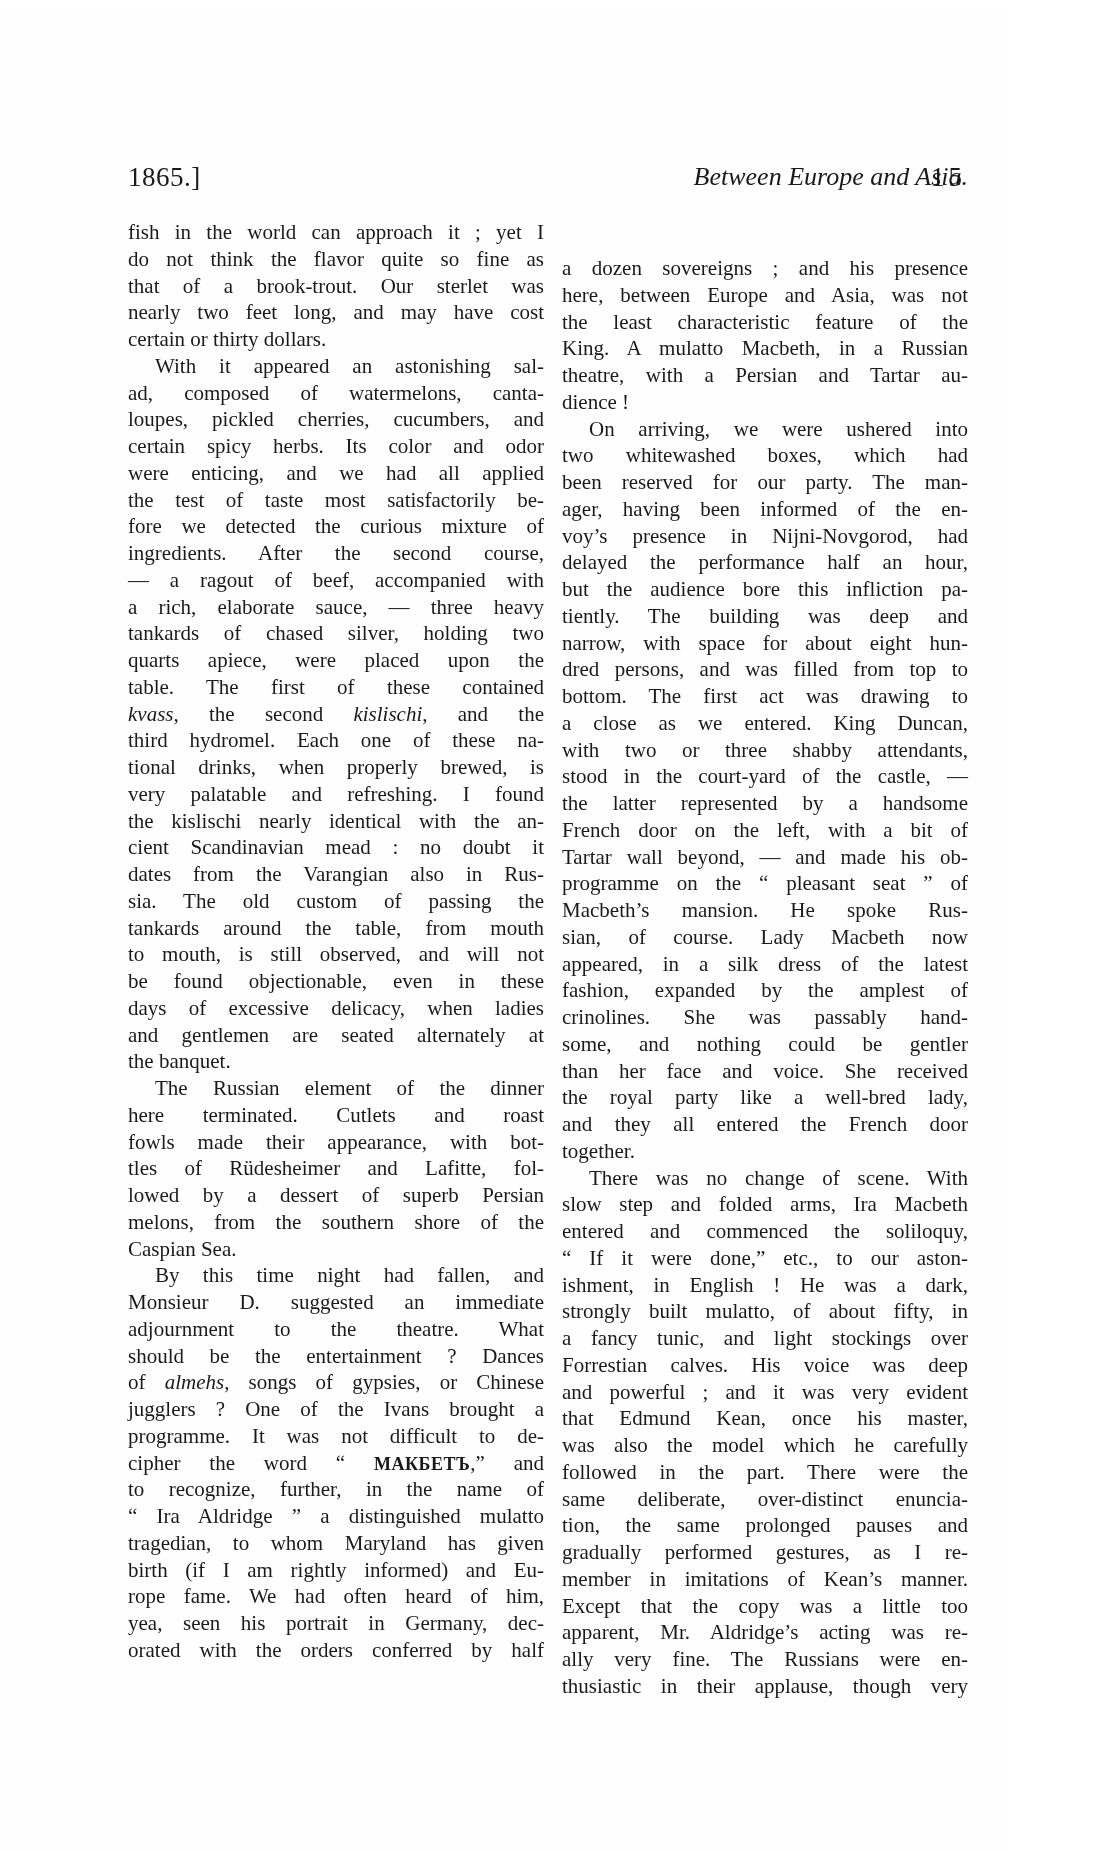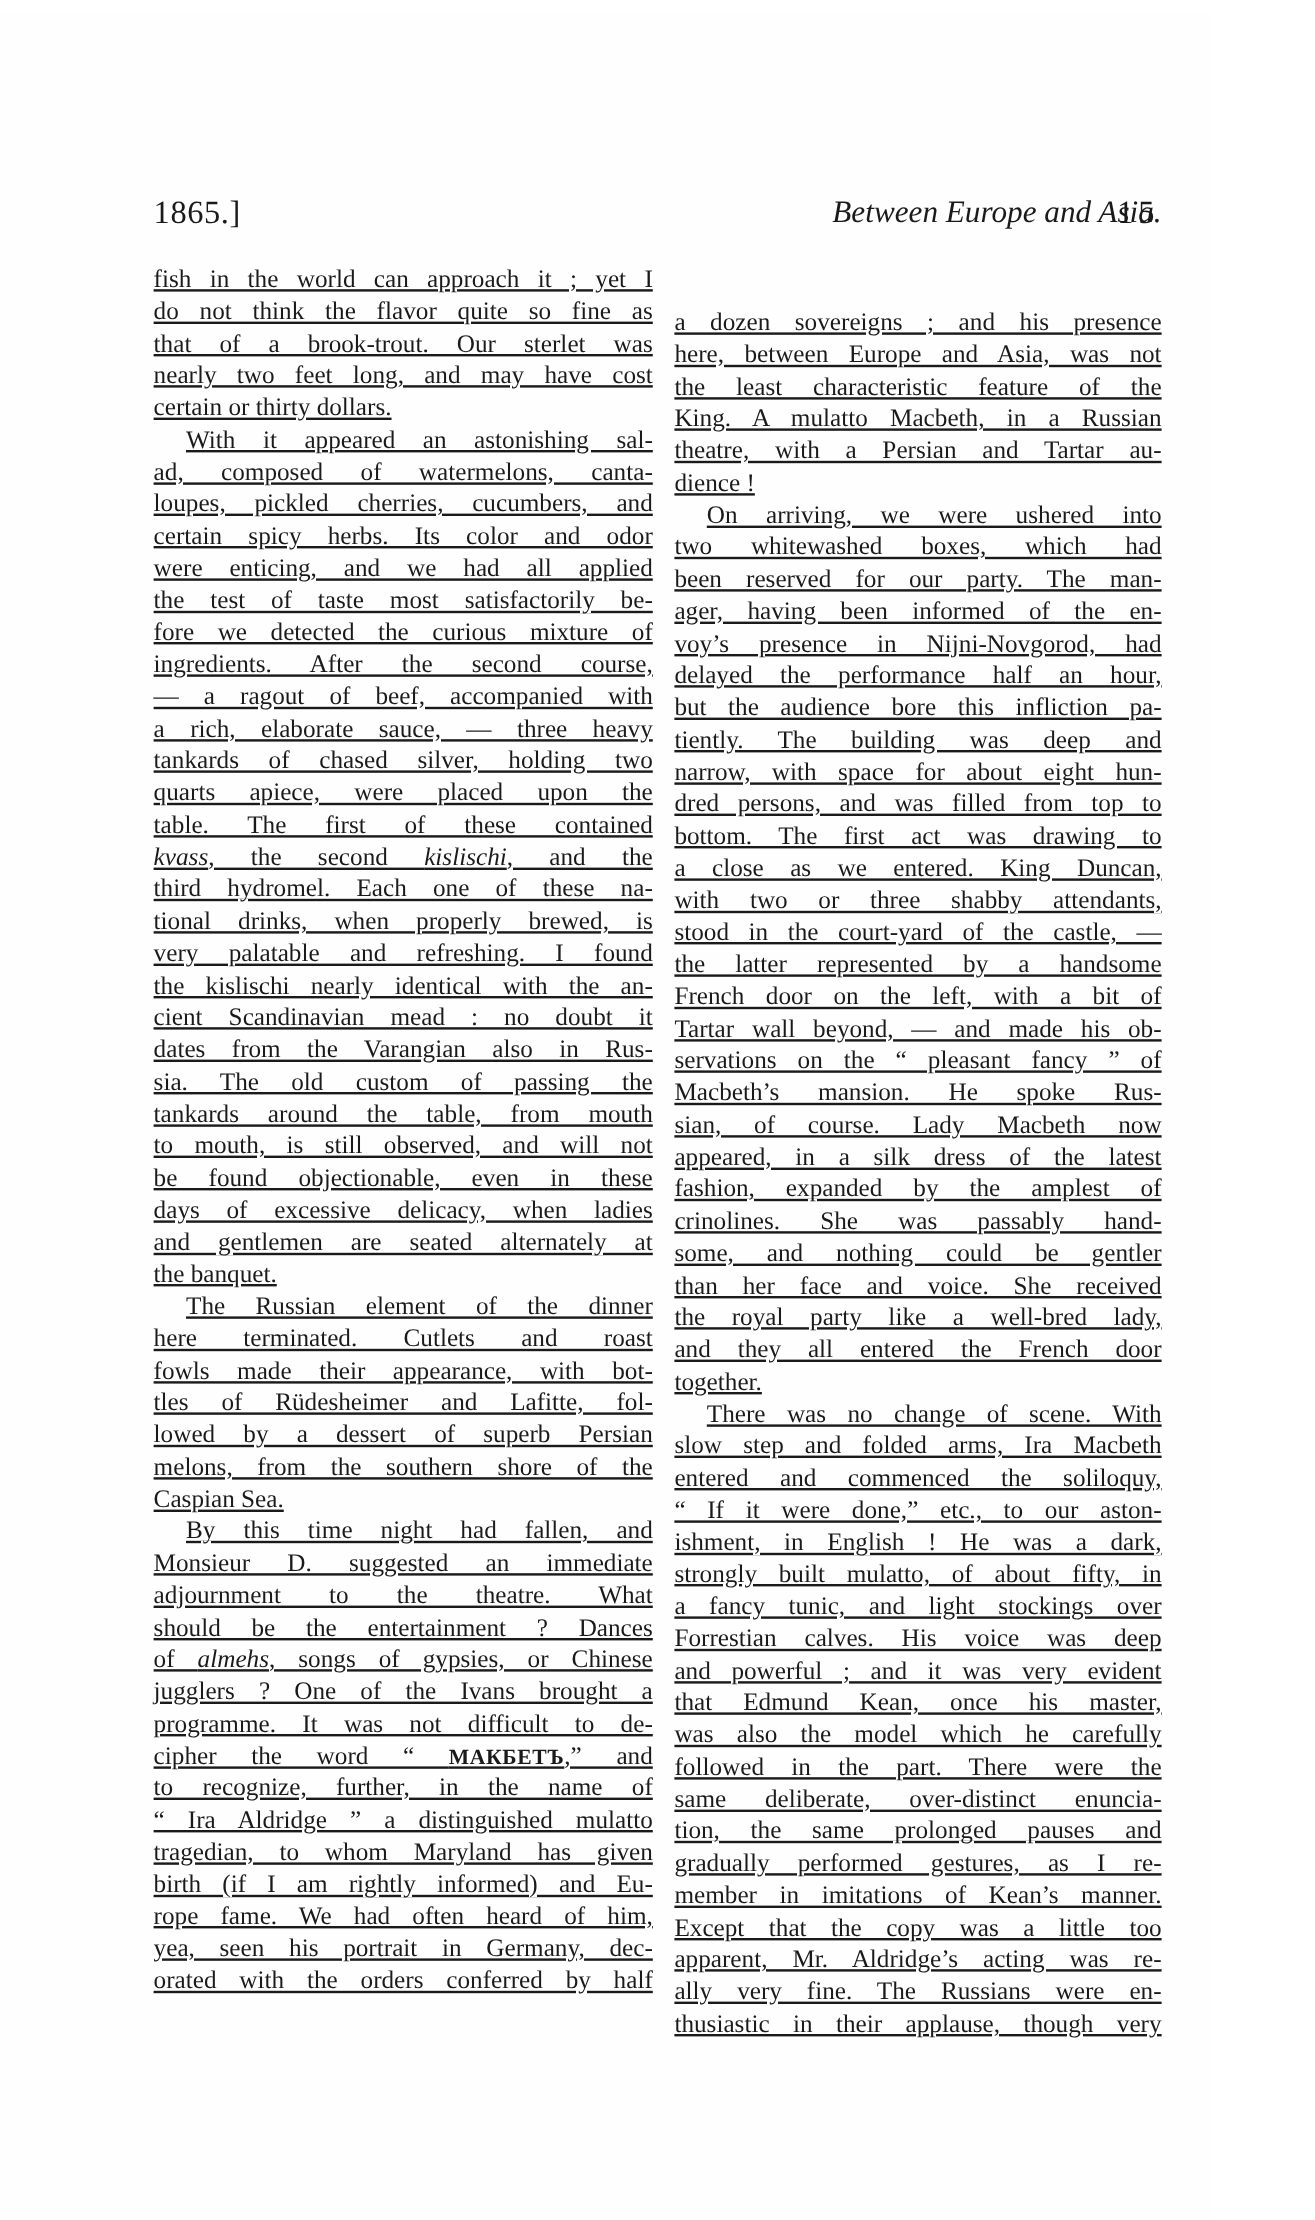--- a/index.html
+++ b/index.html
@@ -3,21 +3,21 @@
 <meta charset="utf-8">
 <style>
   html, body { margin: 0; padding: 0; background: #ffffff; }
   body { width: 1096px; height: 1850px; position: relative; overflow: hidden;
          font-family: "Liberation Serif", "DejaVu Serif", serif; color: #1a1a1a; }
   .page { position: absolute; left: 0; top: 12px; width: 1008px; height: 1850px; background: #fefefe; }
   .running-head { position: absolute; top: 150px; left: 128px; width: 840px; height: 36px; }
   .rh-year { position: absolute; left: 0; top: 0; font-size: 27px; letter-spacing: 0.5px; }
   .rh-title { position: absolute; left: 0; right: 0; top: 0; text-align: right; font-size: 26px; font-style: italic; }
   .rh-page { position: absolute; right: 2px; top: 0; font-size: 27px; letter-spacing: 4px; margin-left: 28px; }
-  .col { position: absolute; top: 207px; text-decoration: underline; }
+  .col { position: absolute; top: 207px; }
   .col-left { left: 128px; width: 416px; }
   .col-right { left: 562px; width: 406px; margin-top: 36px; }
   .line { display: block; height: 26.75px; line-height: 26.75px; font-size: 21px;
           text-align: justify; text-align-last: justify; white-space: nowrap; overflow: visible; }
   .line.last { text-align-last: left; }
   .line.indent { padding-left: 27px; }
   .line span.it { font-style: italic; }
   .cyr { font-weight: bold; font-size: 18px; letter-spacing: 0.5px; }
 </style>
 </head>
@@ -102,21 +102,21 @@
       <div class="line">tiently.  The building was deep and</div>
       <div class="line">narrow, with space for about eight hun-</div>
       <div class="line">dred persons, and was filled from top to</div>
       <div class="line">bottom.  The first act was drawing to</div>
       <div class="line">a close as we entered.  King Duncan,</div>
       <div class="line">with two or three shabby attendants,</div>
       <div class="line">stood in the court-yard of the castle, —</div>
       <div class="line">the latter represented by a handsome</div>
       <div class="line">French door on the left, with a bit of</div>
       <div class="line">Tartar wall beyond, — and made his ob-</div>
-      <div class="line">servations on the “ pleasant fancy ” of</div>
+      <div class="line">programme on the “ pleasant seat ” of</div>
       <div class="line">Macbeth’s mansion.  He spoke Rus-</div>
       <div class="line">sian, of course.  Lady Macbeth now</div>
       <div class="line">appeared, in a silk dress of the latest</div>
       <div class="line">fashion, expanded by the amplest of</div>
       <div class="line">crinolines.  She was passably hand-</div>
       <div class="line">some, and nothing could be gentler</div>
       <div class="line">than her face and voice.  She received</div>
       <div class="line">the royal party like a well-bred lady,</div>
       <div class="line">and they all entered the French door</div>
       <div class="line last">together.</div>

